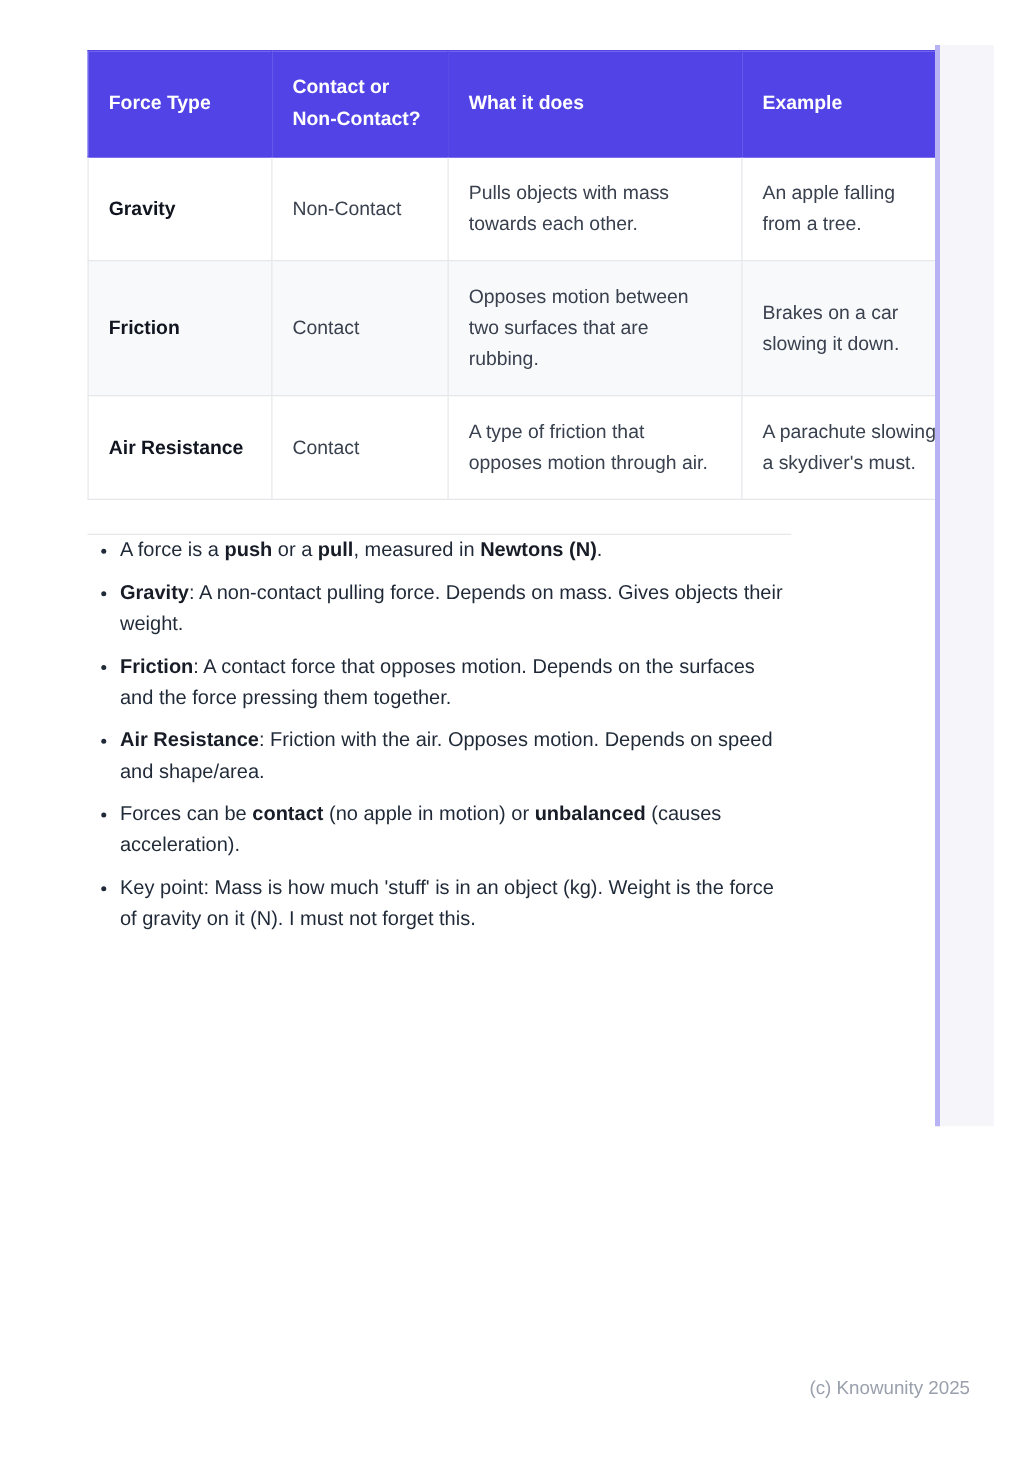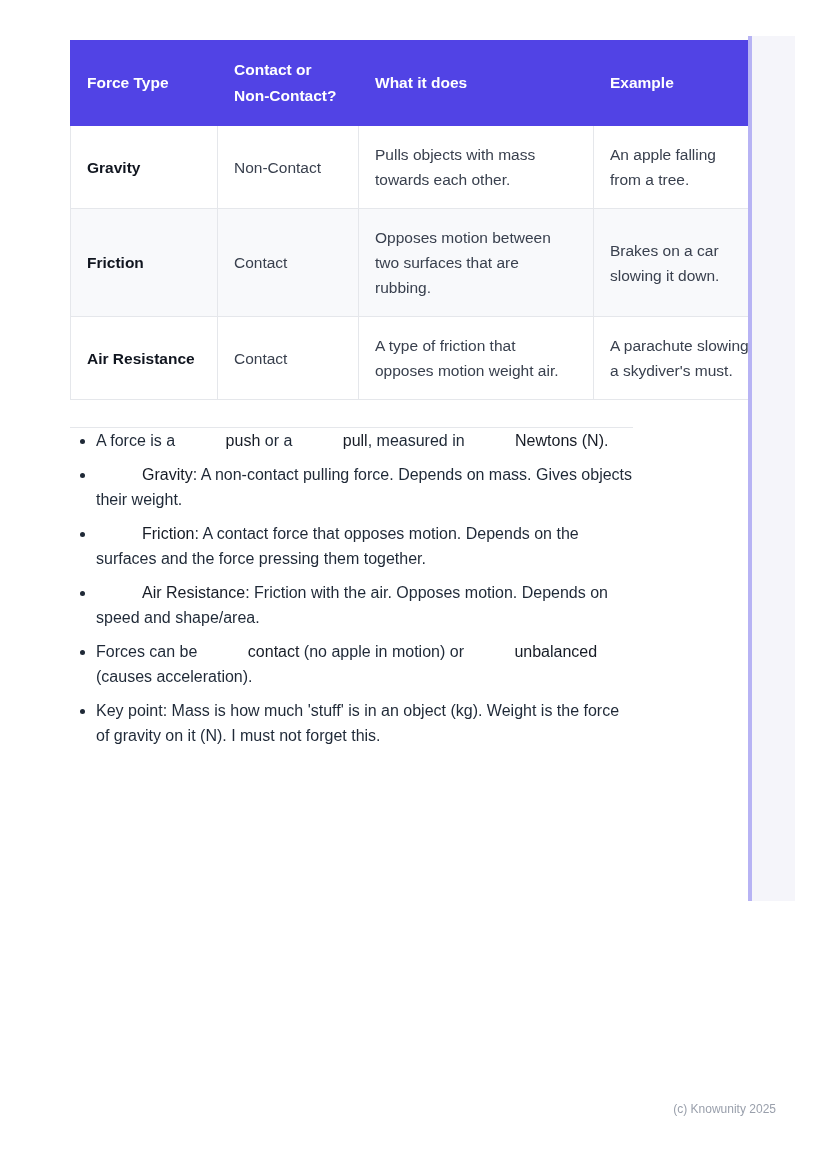--- a/index.html
+++ b/index.html
@@ -66,38 +66,38 @@
 
   ul.summary-list {
     margin: 0;
     padding: 0 0 0 26px;
     font-size: 16px;
     line-height: 25px;
     color: var(--text, #1F2937);
     width: 538px;
   }
   ul.summary-list li { margin-bottom: 9px; }
-  ul.summary-list strong { font-weight: 400; color: #171C26; margin-left: 46px; }
+  ul.summary-list strong { font-weight: 700; color: #171C26; }
 
   .next-page-edge {
     position: absolute;
     left: 748px;
     top: 36px;
     width: 47px;
     height: 865px;
     background: var(--next_page_bg, #F5F5FA);
     border-left: 4px solid var(--edge_bar, #B7B3F4);
     box-sizing: border-box;
   }
 
   .footer-copyright {
     position: absolute;
     top: 1102px;
     right: 52px;
-    font-size: 12px;
+    font-size: 15px;
     color: var(--footer_text, #9AA0AC);
   }
 </style>
 </head>
 <body>
 
 <div class="page">
 
   <div class="content">
 
@@ -119,21 +119,21 @@
           </tr>
           <tr>
             <td>Friction</td>
             <td>Contact</td>
             <td>Opposes motion between two surfaces that are rubbing.</td>
             <td>Brakes on a car slowing it down.</td>
           </tr>
           <tr>
             <td>Air Resistance</td>
             <td>Contact</td>
-            <td>A type of friction that opposes motion weight air.</td>
+            <td>A type of friction that opposes motion through air.</td>
             <td>A parachute slowing a skydiver's must.</td>
           </tr>
         </tbody>
     </table>
 
     <hr class="divider">
 
 
     <ul class="summary-list">
         <li><span>A force is a </span><strong>push</strong><span> or a </span><strong>pull</strong><span>, measured in </span><strong>Newtons (N)</strong><span>.</span></li>

